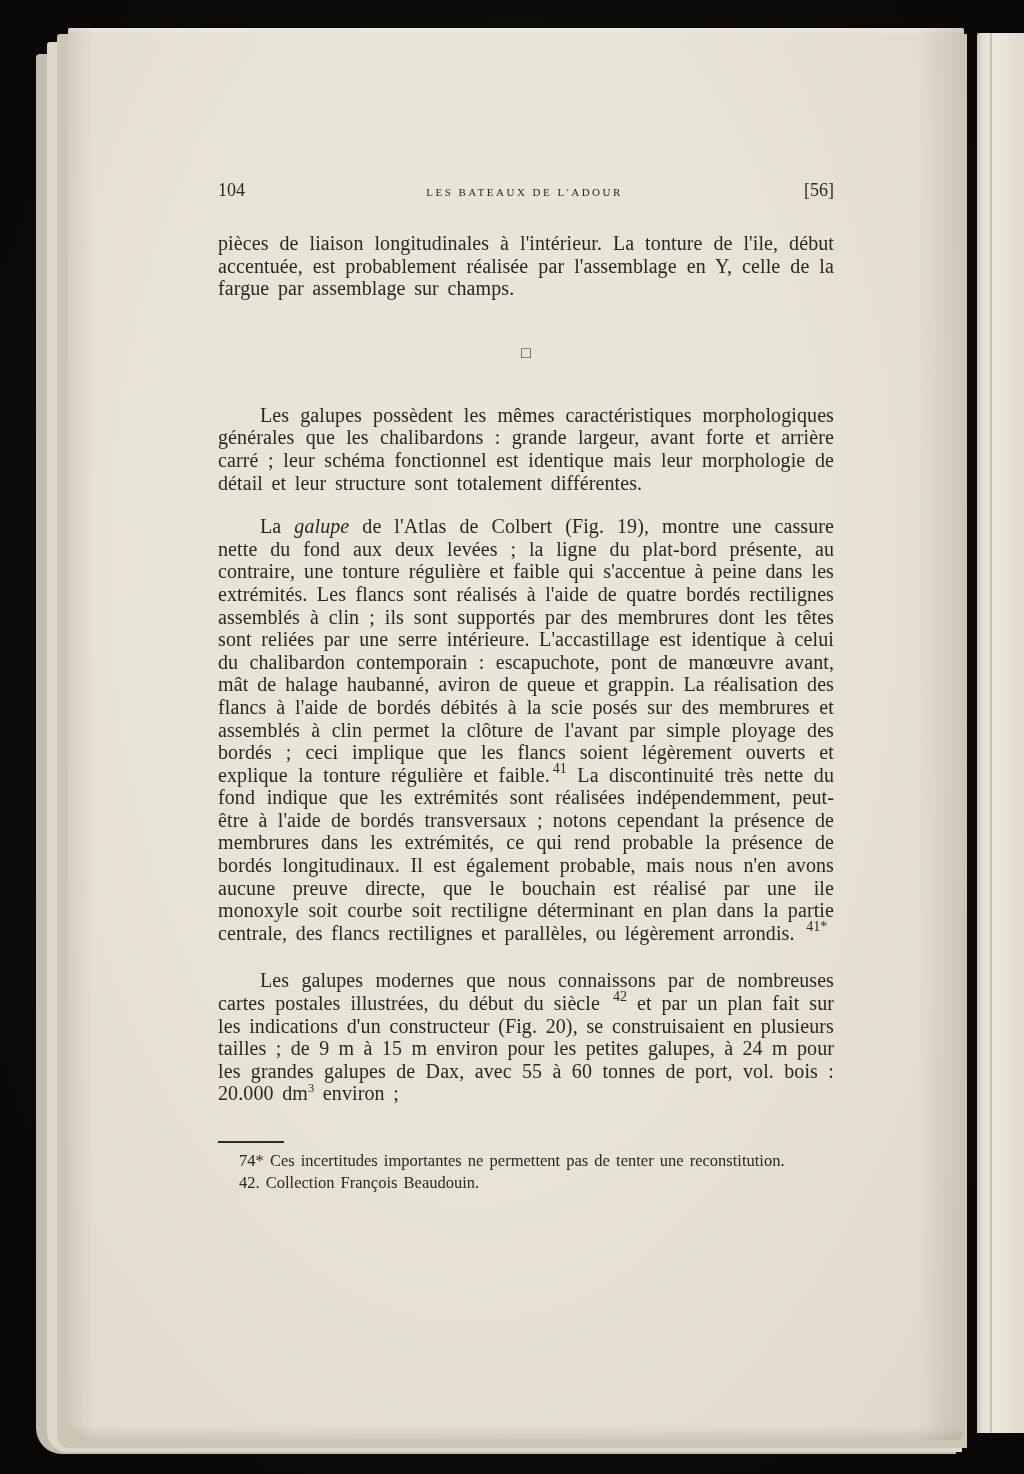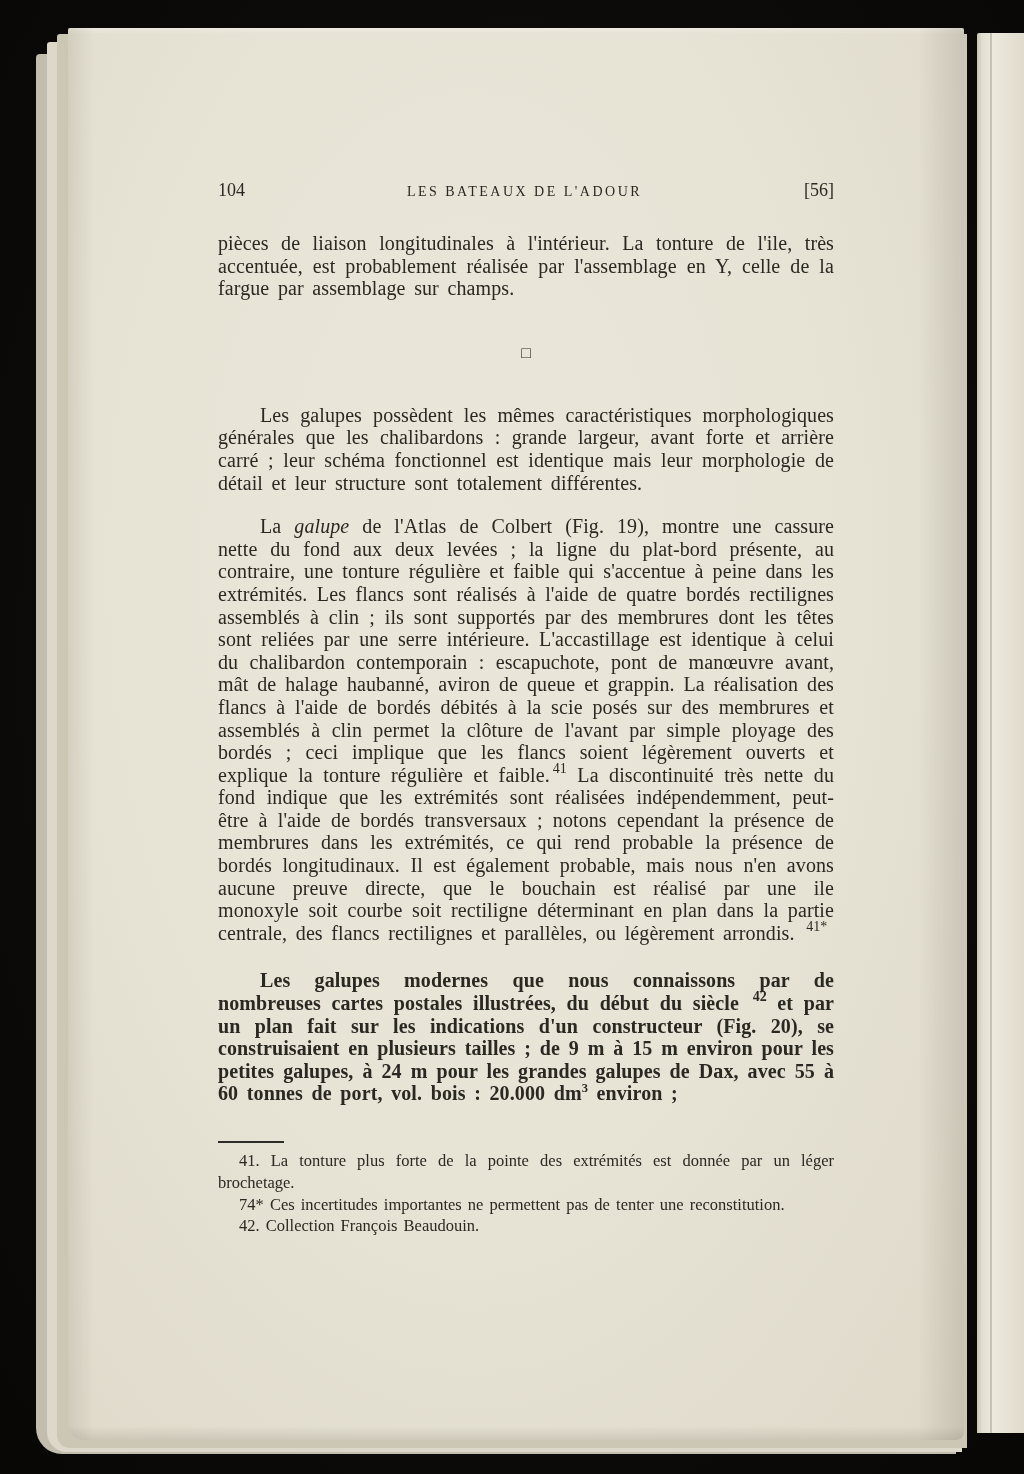--- a/index.html
+++ b/index.html
@@ -35,30 +35,30 @@
       linear-gradient(180deg, rgba(255,255,255,.30) 0, rgba(255,255,255,0) 6px),
       linear-gradient(0deg, rgba(60,54,40,.12) 0, rgba(60,54,40,0) 14px);
   }
   .text-block{
     position:absolute;left:150px;top:152px;width:616px;color:#2a2822;
   }
   .page-header{
     display:flex;justify-content:space-between;align-items:baseline;
     font-size:18px;line-height:20px;text-align:center;
   }
-  .running-title{letter-spacing:2.5px;font-size:14px;}
+  .running-title{letter-spacing:2.5px;font-size:11px;}
   .para{
     margin:0;font-size:20px;line-height:22.6px;text-align:justify;
     text-indent:42px;word-spacing:3.5px;letter-spacing:.1px;
   }
   .p1{margin-top:30px;text-indent:0;}
   .square-row{margin-top:44px;height:20px;text-align:center;font-size:16px;line-height:18px;color:#2a2822;}
   .p2{margin-top:40px;}
   .p3{margin-top:21px;}
-  .p4{margin-top:25px;font-weight:bold;}
+  .p4{margin-top:25px;}
   sup.fnref{font-size:14px;line-height:0;position:relative;top:-1px;margin-left:3px;letter-spacing:0;}
   sup.exp{font-size:12.5px;line-height:0;position:relative;top:-1px;letter-spacing:0;}
   .footnotes{margin-top:36px;font-size:16.5px;line-height:21.8px;}
   .fn-rule{width:66px;height:0;border-top:2px solid #2e2c26;margin-bottom:7px;}
   .fn{margin:0;text-indent:21px;text-align:justify;word-spacing:2px;}
   i{font-style:italic;}
 </style>
 </head>
 <body>
 
@@ -74,32 +74,31 @@
 
   <div class="main-page">
     <div class="text-block">
 
       <div class="page-header">
         <span>104</span>
         <span class="running-title">LES BATEAUX DE L'ADOUR</span>
         <span>[56]</span>
       </div>
 
-      <p class="para p1">pièces de liaison longitudinales à l'intérieur. La tonture de l'ile, très accentuée, est probablement réalisée par l'assemblage en Y, celle de la fargue par assemblage sur champs.</p>
+      <p class="para p1">pièces de liaison longitudinales à l'intérieur. La tonture de l'ile, début accentuée, est probablement réalisée par l'assemblage en Y, celle de la fargue par assemblage sur champs.</p>
 
       <div class="square-row">□</div>
 
       <p class="para p2">Les galupes possèdent les mêmes caractéristiques morphologiques générales que les chalibardons : grande largeur, avant forte et arrière carré ; leur schéma fonctionnel est identique mais leur morphologie de détail et leur structure sont totalement différentes.</p>
 
       <p class="para p3"><span>La </span><i>galupe</i><span> de l'Atlas de Colbert (Fig. 19), montre une cassure nette du fond aux deux levées ; la ligne du plat-bord présente, au contraire, une tonture régulière et faible qui s'accentue à peine dans les extrémités. Les flancs sont réalisés à l'aide de quatre bordés rectilignes assemblés à clin ; ils sont supportés par des membrures dont les têtes sont reliées par une serre intérieure. L'accastillage est identique à celui du chalibardon contemporain : escapuchote, pont de manœuvre avant, mât de halage haubanné, aviron de queue et grappin. La réalisation des flancs à l'aide de bordés débités à la scie posés sur des membrures et assemblés à clin permet la clôture de l'avant par simple ployage des bordés ; ceci implique que les flancs soient légèrement ouverts et explique la tonture régulière et faible.</span><sup class="fnref">41</sup><span> La discontinuité très nette du fond indique que les extrémités sont réalisées indépendemment, peut-être à l'aide de bordés transversaux ; notons cependant la présence de membrures dans les extrémités, ce qui rend probable la présence de bordés longitudinaux. Il est également probable, mais nous n'en avons aucune preuve directe, que le bouchain est réalisé par une ile monoxyle soit courbe soit rectiligne déterminant en plan dans la partie centrale, des flancs rectilignes et parallèles, ou légèrement arrondis. </span><sup class="fnref">41*</sup></p>
 
       <p class="para p4"><span>Les galupes modernes que nous connaissons par de nombreuses cartes postales illustrées, du début du siècle </span><sup class="fnref">42</sup><span> et par un plan fait sur les indications d'un constructeur (Fig. 20), se construisaient en plusieurs tailles ; de 9 m à 15 m environ pour les petites galupes, à 24 m pour les grandes galupes de Dax, avec 55 à 60 tonnes de port, vol. bois : 20.000 dm</span><sup class="exp">3</sup><span> environ ;</span></p>
 
       <div class="footnotes">
         <div class="fn-rule"></div>
-        <p class="fn">41. La tonture plus forte de la pointe des extrémités est donnée par un léger brochetage.</p>
         <p class="fn">74* Ces incertitudes importantes ne permettent pas de tenter une reconstitution.</p>
         <p class="fn">42. Collection François Beaudouin.</p>
       </div>
 
     </div>
   </div>
 </div>
 
 </body></html>

